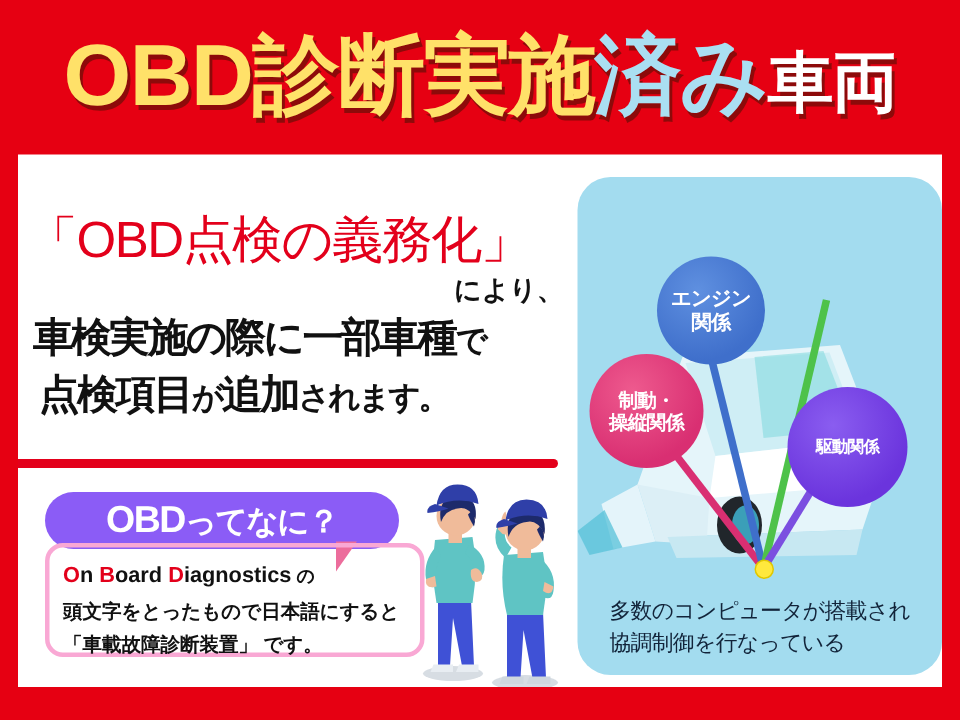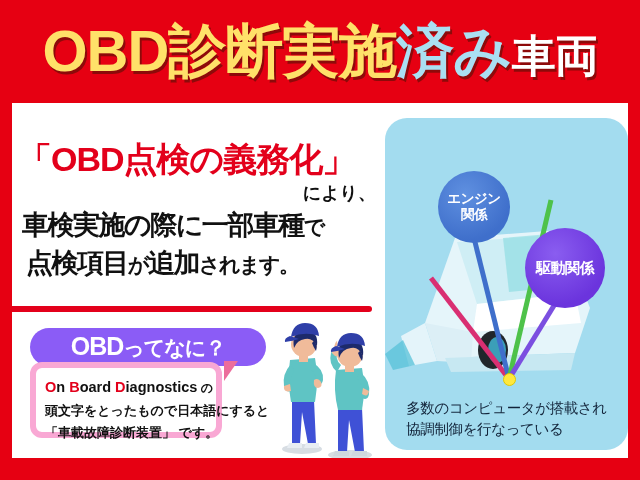--- a/index.html
+++ b/index.html
@@ -38,21 +38,21 @@
     position:absolute; left:0; top:0; width:372px; height:355px;
   }
 
   #gov-line{
     position:absolute; left:14px; top:10px;
     font-size:21px; font-weight:bold; color:#111;
     letter-spacing:0px;
   }
   #obligation{
     position:absolute; left:6px; top:34px;
-    font-size:34px; font-weight:bold; color:#e3001b;
+    font-size:34px; font-weight:normal; color:#e3001b;
     letter-spacing:-1px; white-space:nowrap;
   }
   #by-that{
     position:absolute; right:8px; top:78px;
     font-size:18px; font-weight:bold; color:#111;text-align:right;
   }
   #line3{
     position:absolute; left:10px; top:104px;
     font-size:27px; font-weight:bold; color:#111;
     letter-spacing:-1.5px; white-space:nowrap;
@@ -84,22 +84,22 @@
   }
   #bubble-text .sm{ font-size:21px; }
   #bubble-tail{
     position:absolute; left:212px; top:258px; width:0; height:0;
     border-left:14px solid #ec6d9c;
     border-bottom:20px solid transparent;
   }
 
   
   #obd-box{
-    position:absolute; left:18px; top:259px; width:192px; height:76px;
-    border:6px solid #f9a8d4; border-radius:12px;
+    position:absolute; left:18px; top:259px; width:253px; height:76px;
+    border:3px solid #f9a8d4; border-radius:12px;
     padding:7px 0 0 9px;
   }
   #obd-box .ln{ font-size:13px; font-weight:bold; color:#111; line-height:1.72; white-space:nowrap;}
   #obd-box .red{ color:#e3001b; }
   #obd-box .ln1{ font-size:14.5px; }
   #obd-box .ln1 .sm{ font-size:12px; font-weight:bold; }
 
   
   #mechanics{
     position:absolute; left:258px; top:205px; width:120px; height:150px;
@@ -130,23 +130,23 @@
   }
   #bub-engine{ left:53px;  top:53px;  width:72px; height:72px;
                background:radial-gradient(circle at 38% 32%, #5f90e0, #3f6fcb 70%);
                font-size:13.5px; }
   #bub-cabin { left:128px; top:40px;  width:78px; height:78px;
                background:radial-gradient(circle at 38% 32%, #62c45c, #3da83c 70%);
                font-size:12px; }
   #bub-brake { left:8px;   top:118px; width:76px; height:76px;
                background:radial-gradient(circle at 38% 32%, #ee5a8e, #d92f72 70%);
                font-size:13px; }
-  #bub-drive { left:140px; top:110px; width:80px; height:80px;
+  #bub-drive { left:140px; top:140px; width:80px; height:80px;
                background:radial-gradient(circle at 38% 32%, #8a5df0, #6b34dd 70%);
-               font-size:15px;text-align:center; }
+               font-size:11px;text-align:center; }
   #hub{
     position:absolute; left:118px; top:255px; width:13px; height:13px;
     border-radius:50%; background:#ffe83d; border:1px solid #e0c700;
   }
 </style>
 </head>
 <body>
 
 <div id="header">
   <div id="header-title">
@@ -275,20 +275,26 @@
     </svg>
 
     <div class="bub" id="bub-engine">
       <div>
         <div>エンジン</div>
         <div>関係</div>
       </div>
     </div>
 
 
+    <div class="bub" id="bub-brake">
+      <div>
+        <div>制動・</div>
+        <div>操縦関係</div>
+      </div>
+    </div>
 
     <div class="bub" id="bub-drive">
       <div>
         <div>駆動関係</div>
       </div>
     </div>
 
     <div id="hub"></div>
 
     <div id="panel-footer">

